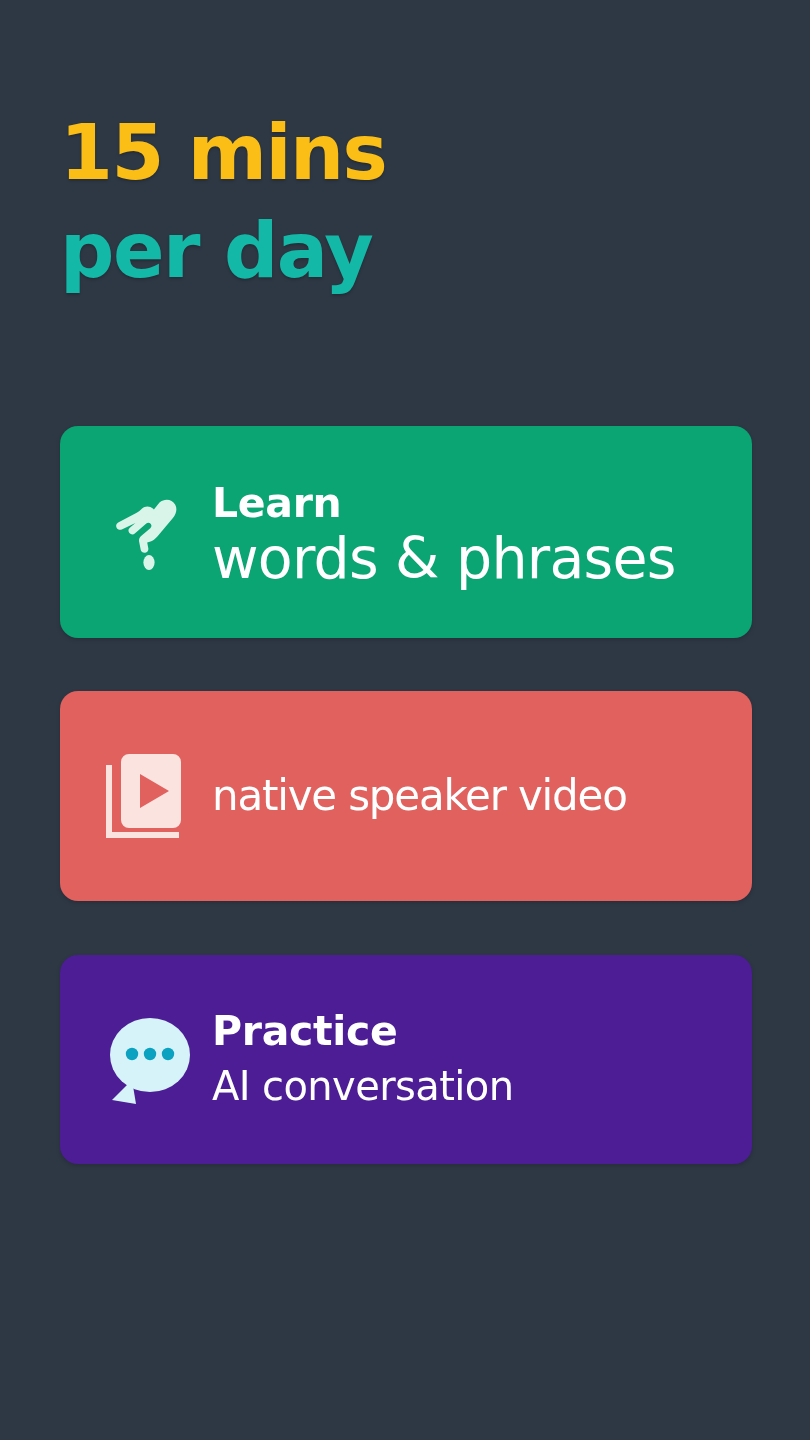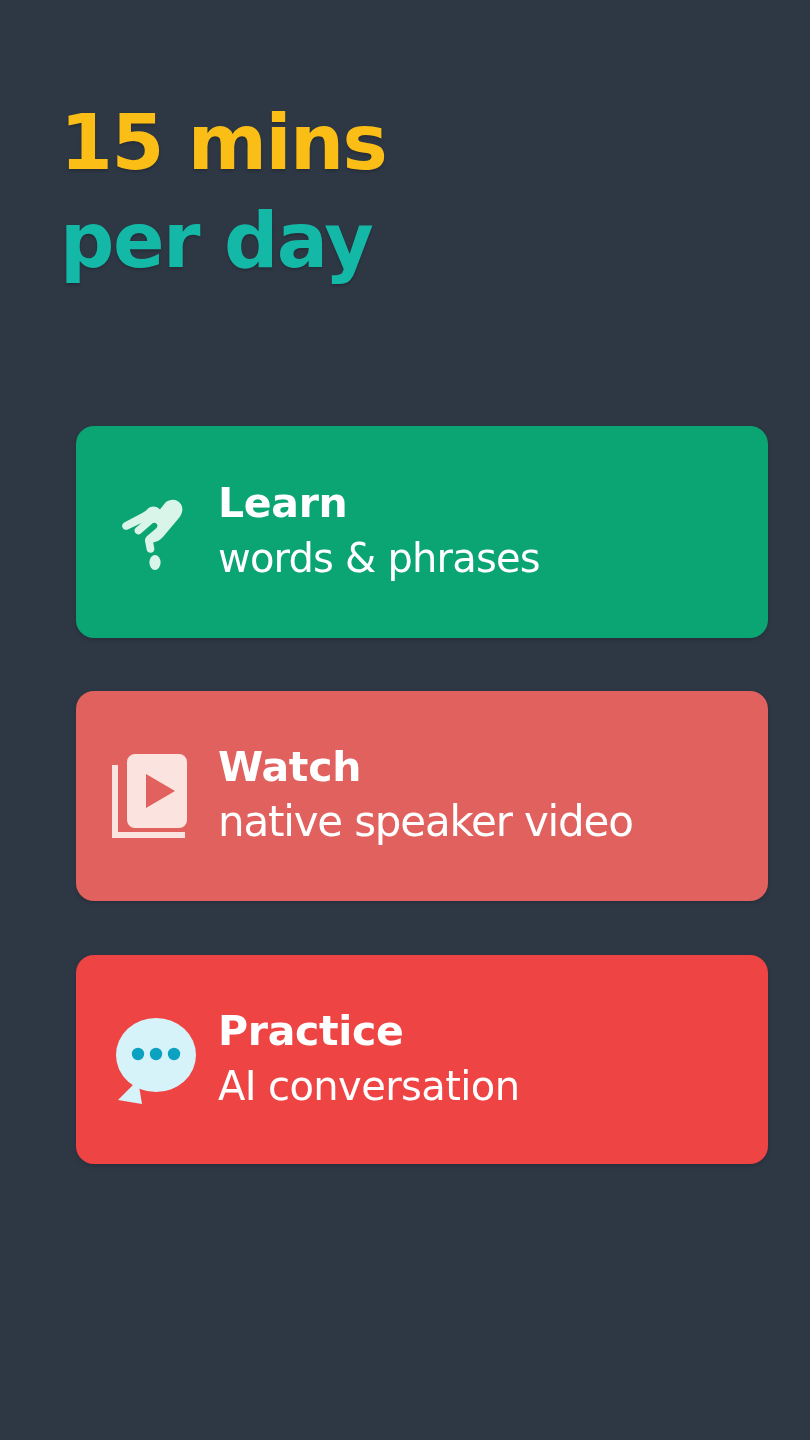--- a/index.html
+++ b/index.html
@@ -19,21 +19,21 @@
     position: relative;
     width: 810px;
     height: 1440px;
     background: #2e3845;
   }
 
   
   .headline {
     position: absolute;
     left: 60px;
-    top: 94px;
+    top: 104px;
     width: 690px;
   }
   .headline-line {
     font-family: "DejaVu Sans", sans-serif;
     font-weight: 700;
     font-size: 76px;
     line-height: 98px;
     letter-spacing: -1.5px;
     white-space: nowrap;
     text-shadow: 0 2px 3px rgba(0,0,0,0.22);
@@ -43,38 +43,37 @@
 
   
   .card {
     position: absolute;
     left: 60px;
     width: 692px;
     border-radius: 18px;
     box-sizing: border-box;
     display: flex;
     align-items: center;
-    padding-left: 26px;
+    padding-left: 36px;
     box-shadow: 0 2px 4px rgba(0,0,0,0.18);
-    margin-left: 16px;
   }
   .card-learn {
     top: 426px;
     height: 212px;
     background: #0ba473;
   }
   .card-watch {
     top: 691px;
     height: 210px;
     background: #e0615d;
   }
   .card-practice {
     top: 955px;
     height: 209px;
-    background: #ef4444;
+    background: #4c1d95;
   }
 
   .card-icon {
     width: 104px;
     min-width: 104px;
     height: 104px;
     display: flex;
     align-items: center;
     justify-content: center;
   }
@@ -91,21 +90,21 @@
     font-weight: 700;
     font-size: 41px;
     line-height: 52px;
     color: #ffffff;
     letter-spacing: -0.3px;
     white-space: nowrap;
   }
   .card-subtitle {
     font-family: "DejaVu Sans", sans-serif;
     font-weight: 400;
-    font-size: 40px;
+    font-size: 57px;
     line-height: 58px;
     color: #ffffff;
     letter-spacing: -0.8px;
     white-space: nowrap;
   }
   .card-watch .card-subtitle { font-size: 42px; letter-spacing: -1.2px; }
   .card-practice .card-subtitle { font-size: 40px; letter-spacing: -0.6px; }
 </style>
 </head>
 <body>
@@ -135,21 +134,20 @@
   <div class="card card-watch">
     <div class="card-icon">
       <svg width="104" height="104" viewBox="0 0 104 104" aria-hidden="true">
 
         <path d="M13 24 L13 91 L80 91" fill="none" stroke="#fbe3e0" stroke-width="6" stroke-linecap="square"></path>
 
         <path fill="#fbe3e0" fill-rule="evenodd" d="M33 10h44a8 8 0 0 1 8 8v58a8 8 0 0 1-8 8H33a8 8 0 0 1-8-8V18a8 8 0 0 1 8-8zm11 20v34l29-17-29-17z"></path>
       </svg>
     </div>
     <div class="card-text">
-      <div class="card-title">Watch</div>
       <div class="card-subtitle">native speaker video</div>
     </div>
   </div>
 
   <div class="card card-practice">
     <div class="card-icon">
       <svg width="104" height="104" viewBox="0 0 104 104" aria-hidden="true">
         <g fill="#d6f3fa">
           <ellipse cx="54" cy="47" rx="40" ry="37"></ellipse>
           <path d="M36 72 L40 96 L16 92 Z"></path>

